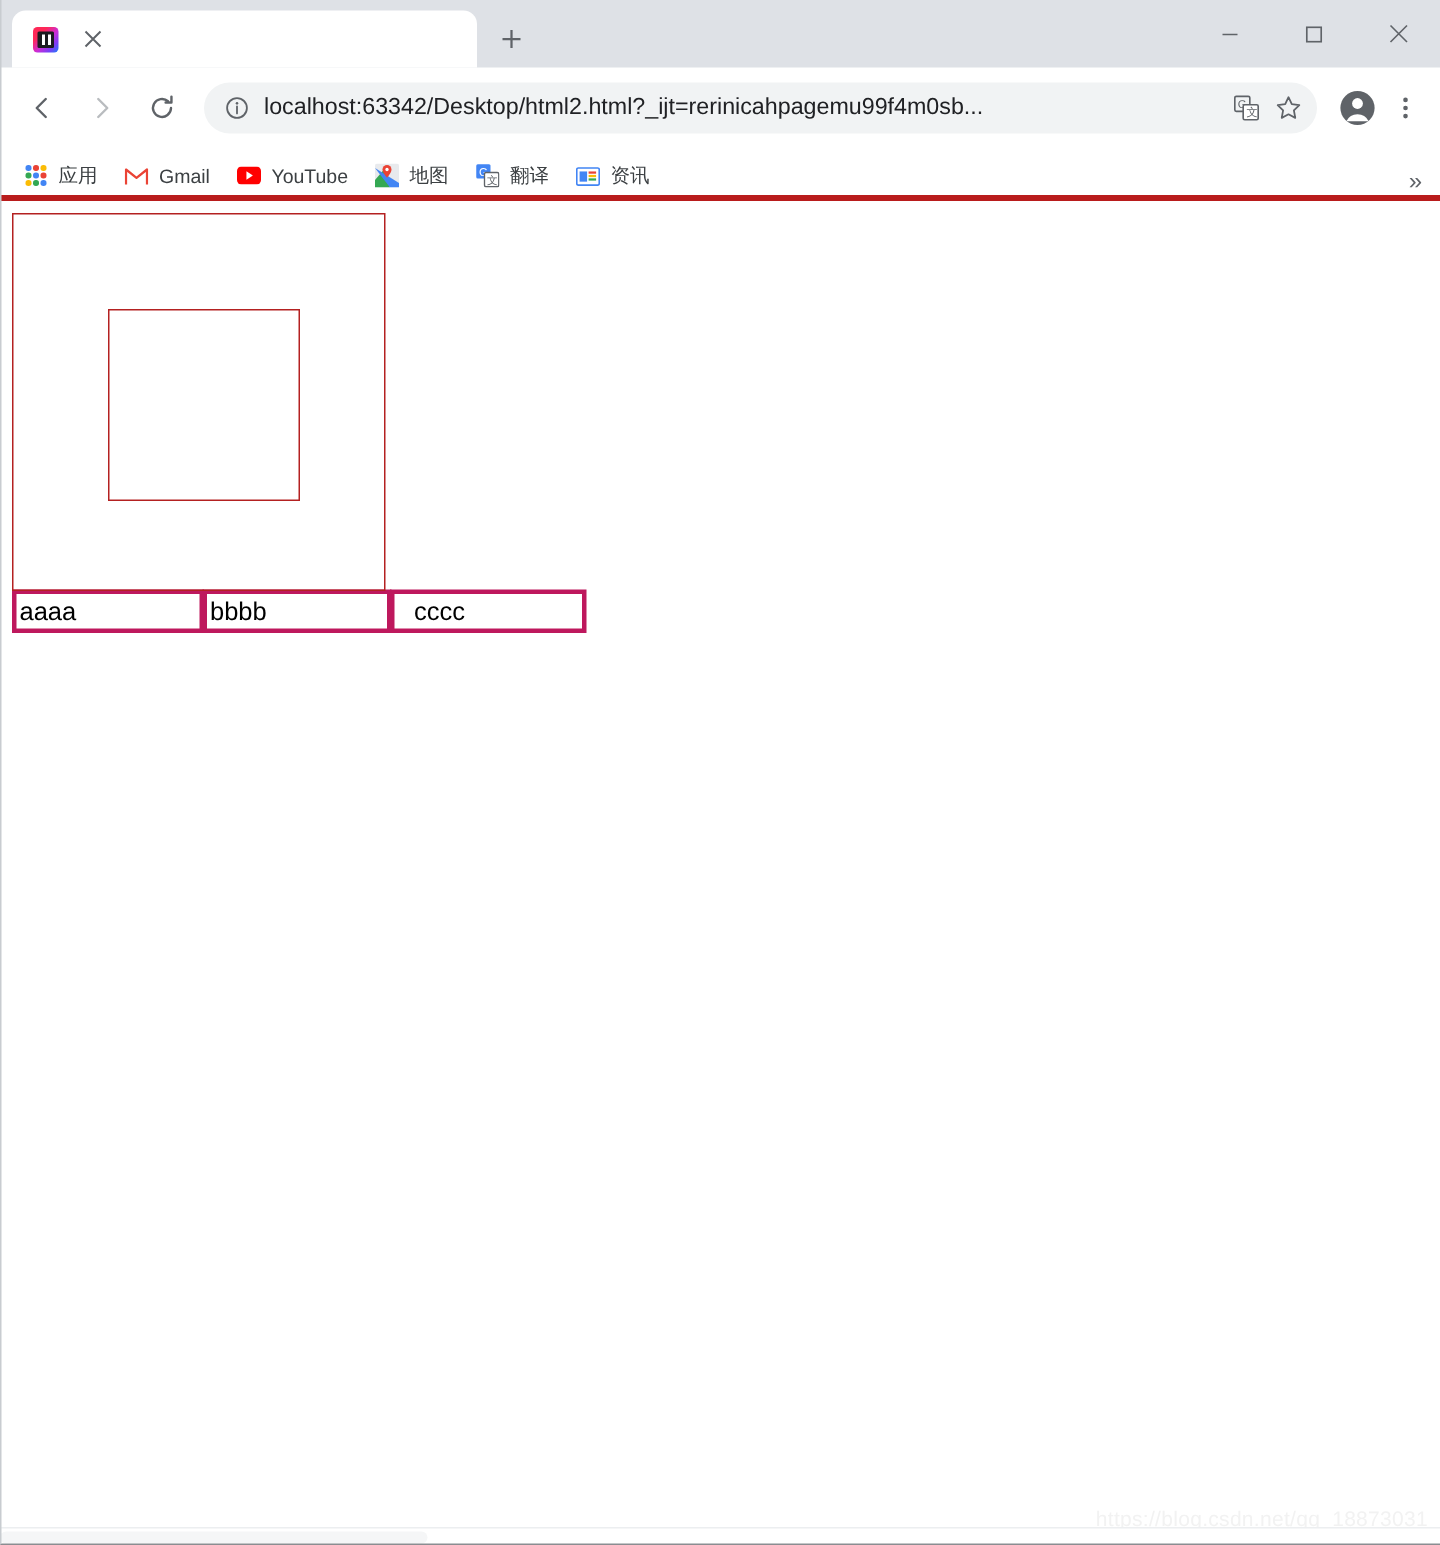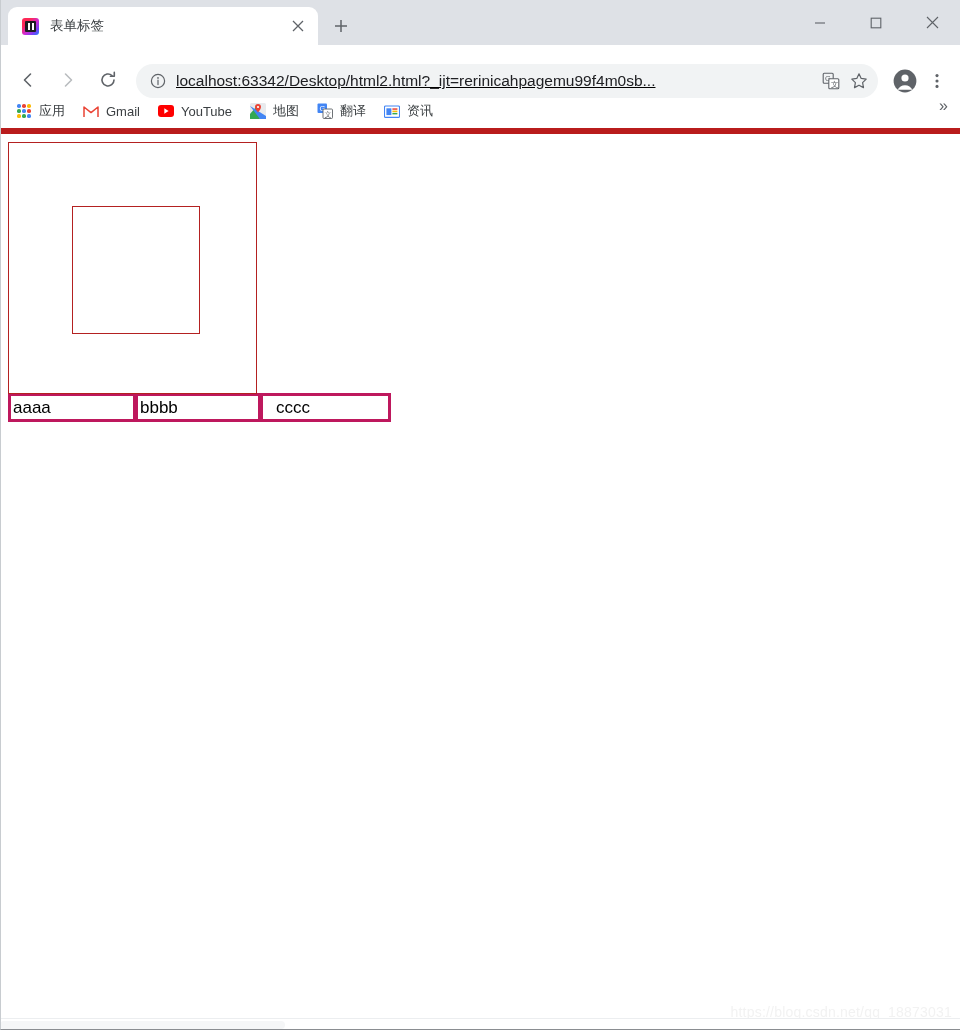--- a/index.html
+++ b/index.html
@@ -96,24 +96,23 @@
     width: 56px; height: 45px;
     display: flex; align-items: center; justify-content: center;
     color: #5f6368;
   }
 
   
   .toolbar {
     height: 53px;
     background: #ffffff;
     display: flex;
-    align-items: flex-end;
+    align-items: center;
     padding: 0 8px;
     flex: 0 0 auto;
-    text-decoration: underline;
   }
   .nav-btn {
     width: 36px; height: 36px;
     margin: 0 2px;
     display: flex; align-items: center; justify-content: center;
     border-radius: 50%;
     color: #5f6368;
     flex: 0 0 auto;
   }
   .nav-btn.disabled { color: #b9bcbf; }
@@ -162,23 +161,23 @@
     width: 30px; height: 34px;
     display: flex; align-items: center; justify-content: center;
     flex: 0 0 auto;
     color: #5f6368;
   }
 
   
   .bookmarks-bar {
     height: 36px;
     background: #ffffff;
-    border-bottom: 6px solid #b91c1c;
-    display: flex;
-    align-items: flex-start;
+    border-bottom: 4px solid #b91c1c;
+    display: flex;
+    align-items: flex-end;
     padding: 0 8px;
     flex: 0 0 auto;
     position: relative;
   }
   .bookmark {
     display: flex;
     align-items: center;
     height: 26px;
     padding: 0 8px;
     border-radius: 4px;
@@ -300,21 +299,20 @@
 </style>
 </head>
 <body>
 
 <div class="browser-window">
 
   <div class="tab-strip">
 
     <div class="tab">
       <span class="tab-favicon"></span>
-      <span class="tab-title">表单标签</span>
       <span class="tab-close">
         <svg width="12" height="12" viewBox="0 0 12 12" aria-hidden="true">
           <path d="M1 1 L11 11 M11 1 L1 11" stroke="currentColor" stroke-width="1.3" fill="none"></path>
         </svg>
       </span>
     </div>
 
     <div class="new-tab-btn">
       <svg width="14" height="14" viewBox="0 0 14 14" aria-hidden="true">
         <path d="M7 1 L7 13 M1 7 L13 7" stroke="currentColor" stroke-width="1.5" fill="none"></path>

